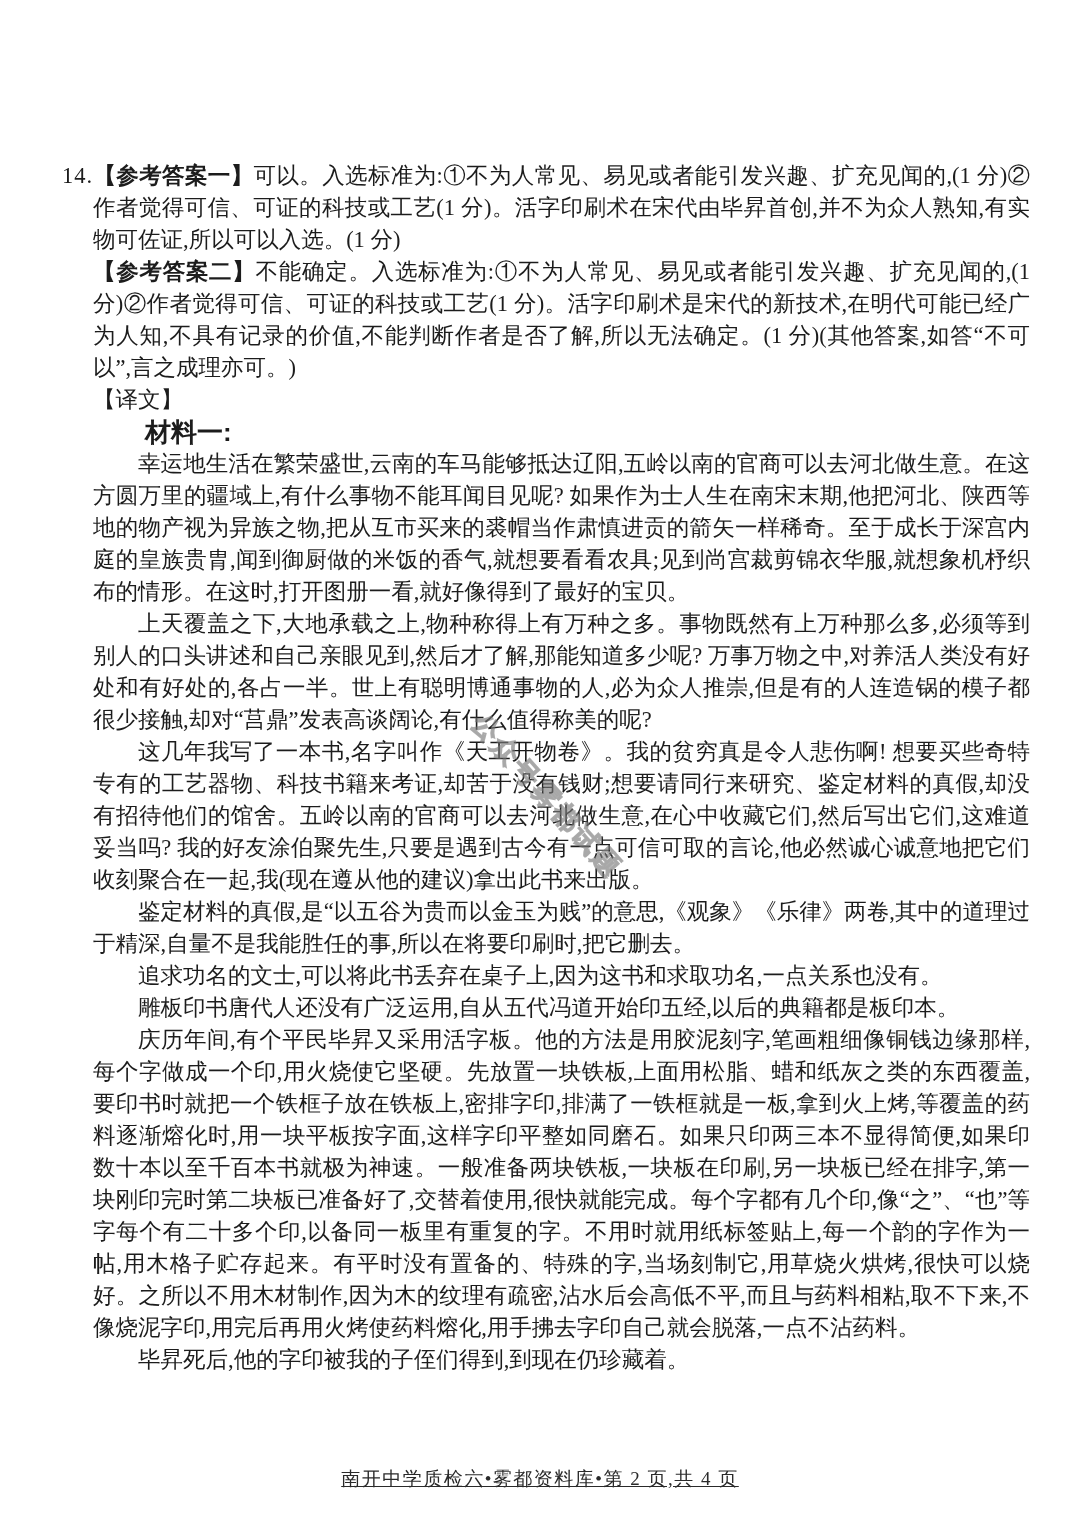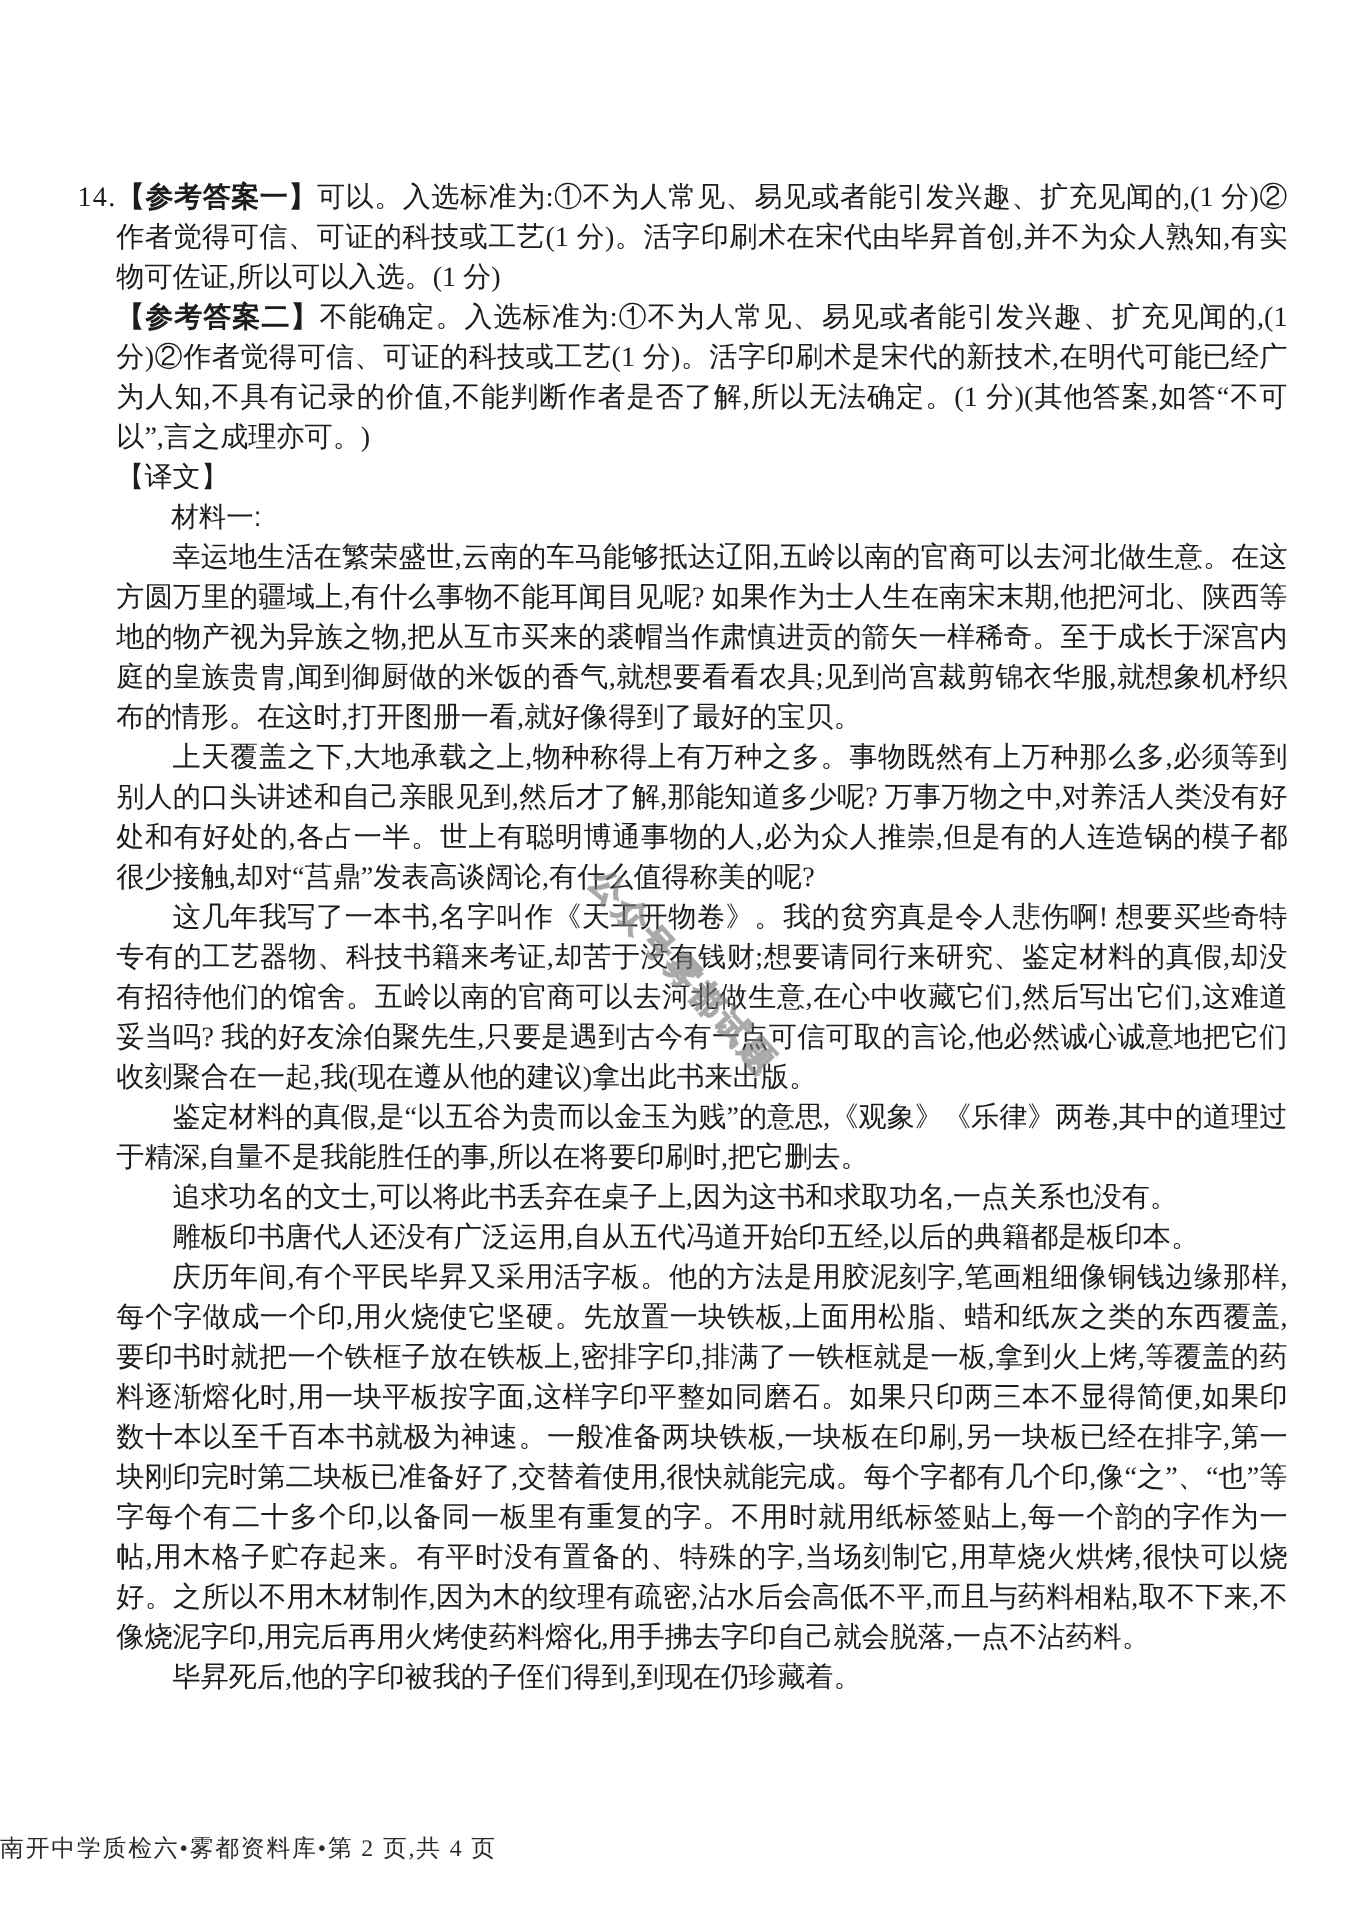--- a/index.html
+++ b/index.html
@@ -4,60 +4,62 @@
 <style>
   html, body { margin:0; padding:0; }
   body {
     width:1080px; height:1528px;
     background:#ffffff;
     position:relative;
     overflow:hidden;
     font-family:"Liberation Serif", serif;
     color:#1c1c1c;
   }
-  .page { position:absolute; inset:0; }
+  .page { position:absolute; inset:0;margin-top:18px; }
   .content {
     position:absolute;
     left:93px; top:142px; width:937px;
     font-size:22.5px; line-height:32px;
     text-align:justify;
     text-justify:inter-character;
   }
   .content p { margin:0; padding:0; }
   .hang { text-indent:-31px; }
   .num { letter-spacing:1px; }
   .label { font-weight:700; }
   .tr-h { font-weight:400; }
   .mat-h {
-    font-weight:400;
+    font-weight:700;
     text-indent:2em;
     font-family:"Liberation Sans", sans-serif;
-    font-size:22px;
+    font-size:26px;
   }
   .indent { text-indent:2em; }
   .watermark {
     position:absolute;
     left:490px; top:688px;
     transform:rotate(48deg);
     transform-origin:0 0;
     font-family:"Liberation Sans", sans-serif;
     font-weight:700;
     font-size:27px;
     letter-spacing:3px;
     white-space:nowrap;
     color:rgba(140,140,140,0.12);
     -webkit-text-stroke:1.2px rgba(120,120,120,0.6);
     pointer-events:none;
   }
   .footer {
     position:absolute;
     left:0; right:0; bottom:36px;
+    text-align:center;
     font-size:19px;
     letter-spacing:1.5px;
     color:#2a2a2a;
+    text-decoration:underline;
   }
 </style>
 </head>
 <body>
 
 <div class="page">
 
   <main class="content">
 
     <p class="hang"><span class="num">14.</span><span class="label">【参考答案一】</span><span>可以。入选标准为:①不为人常见、易见或者能引发兴趣、扩充见闻的,(1 分)②作者觉得可信、可证的科技或工艺(1 分)。活字印刷术在宋代由毕昇首创,并不为众人熟知,有实物可佐证,所以可以入选。(1 分)</span></p>

